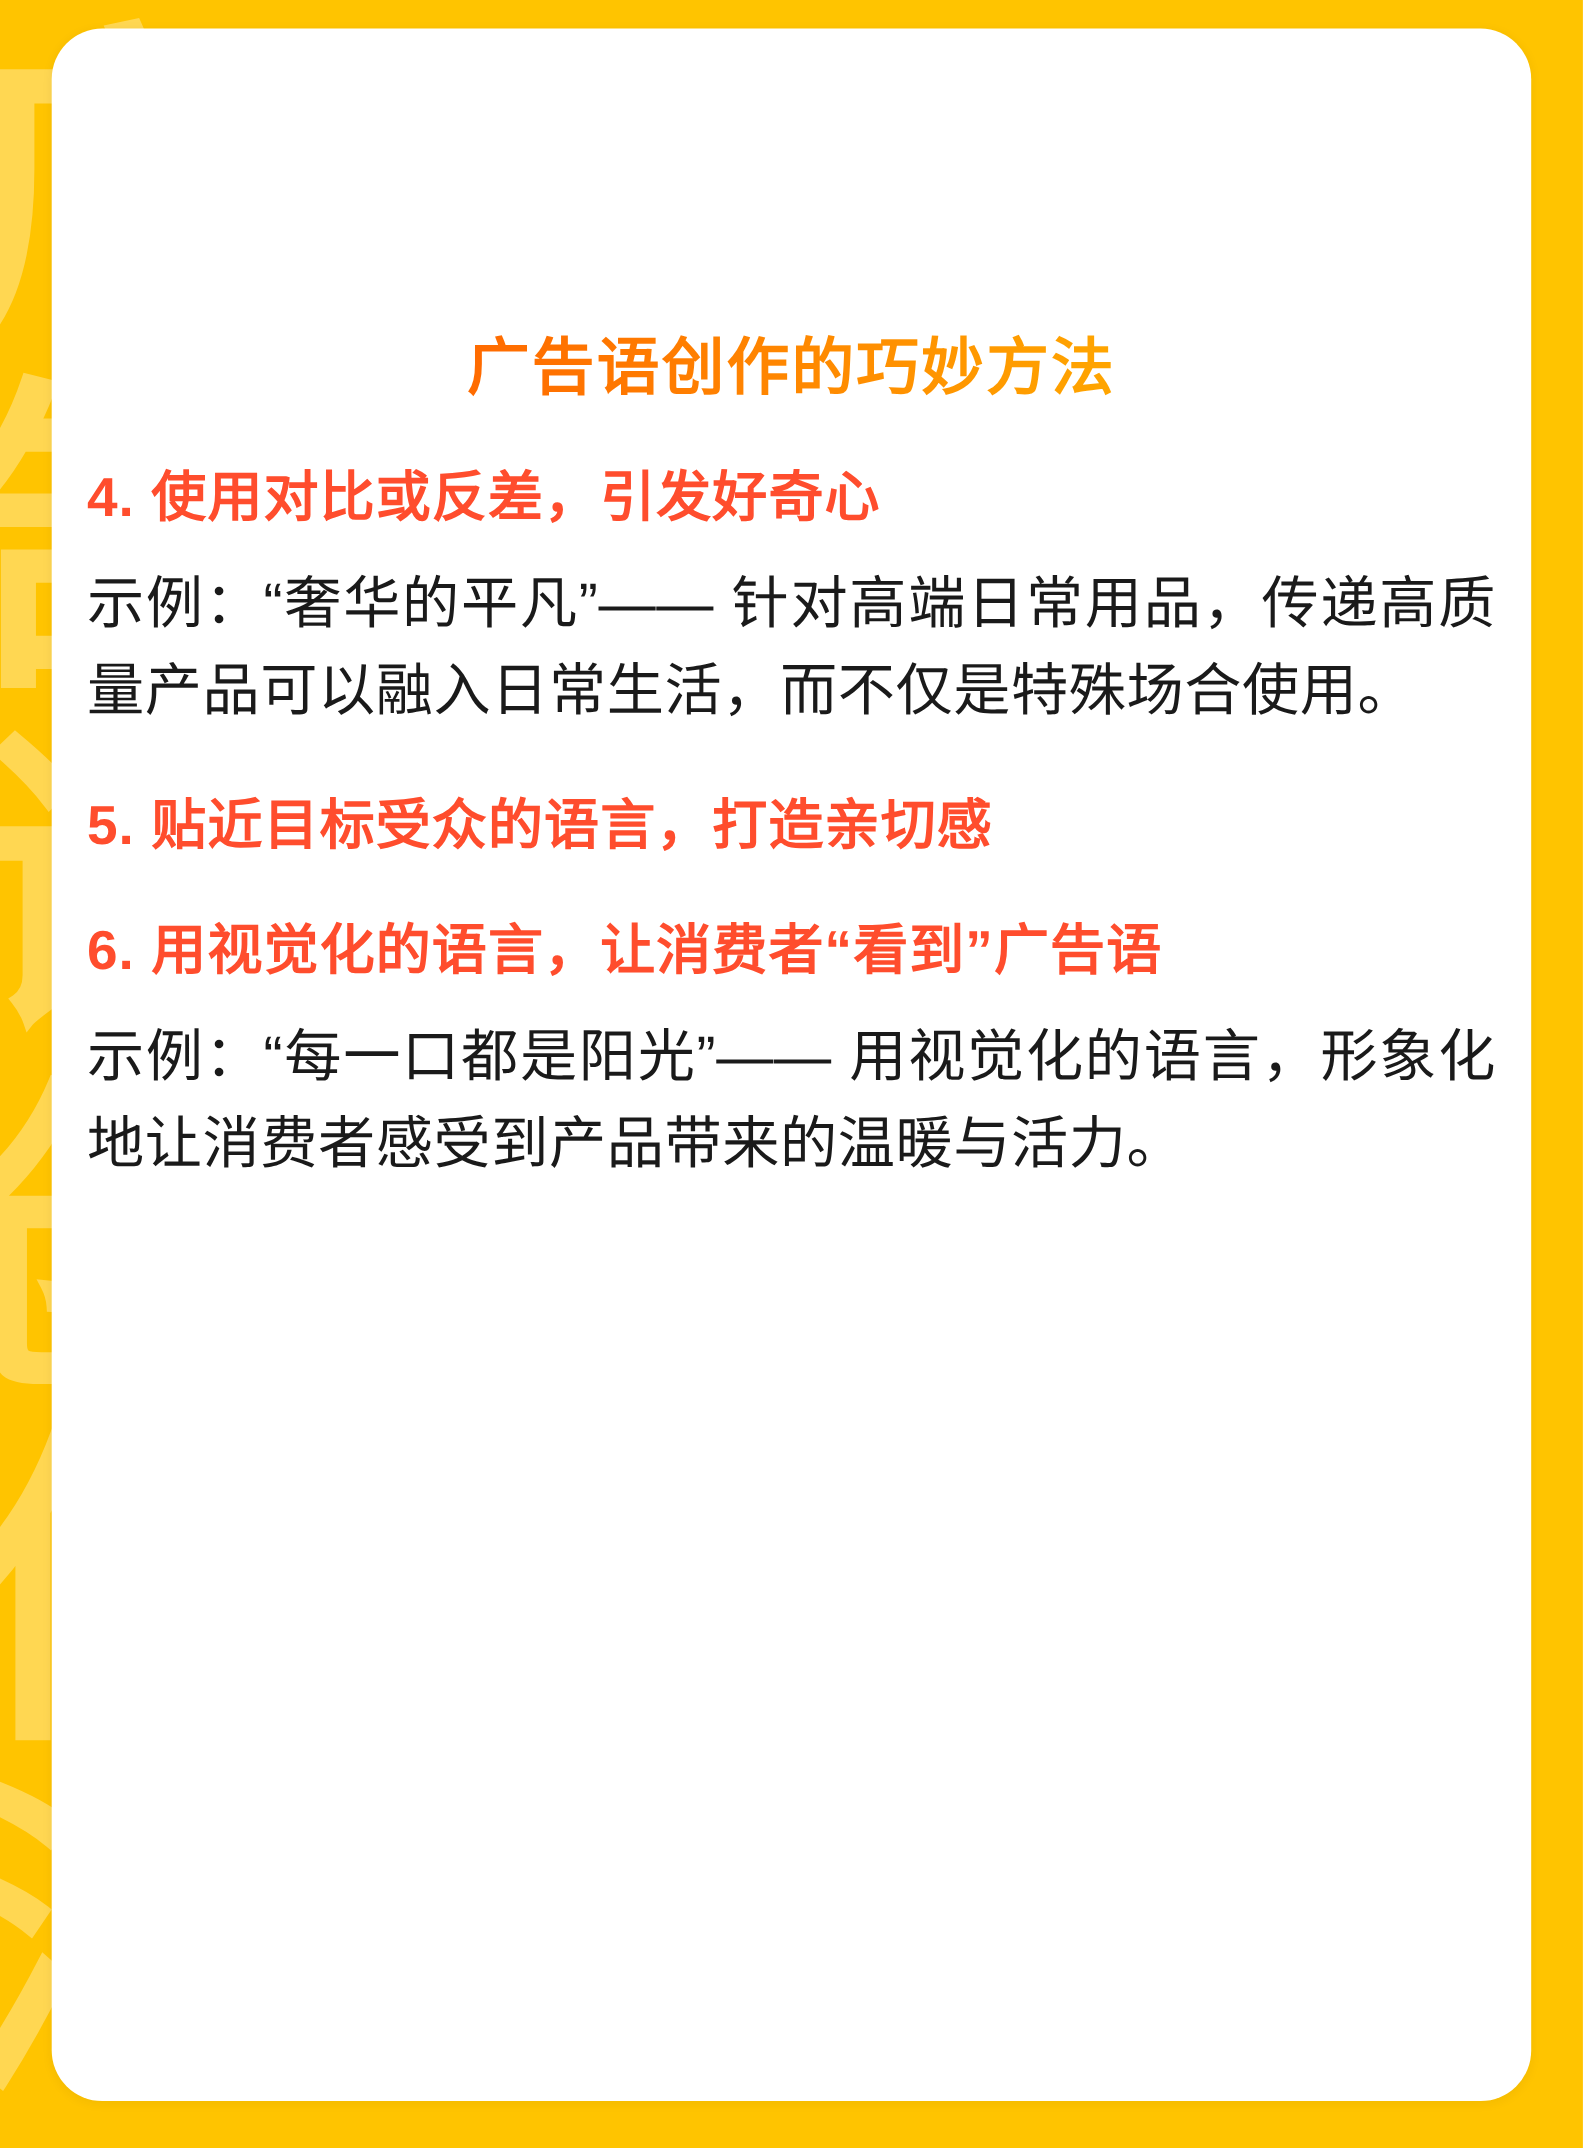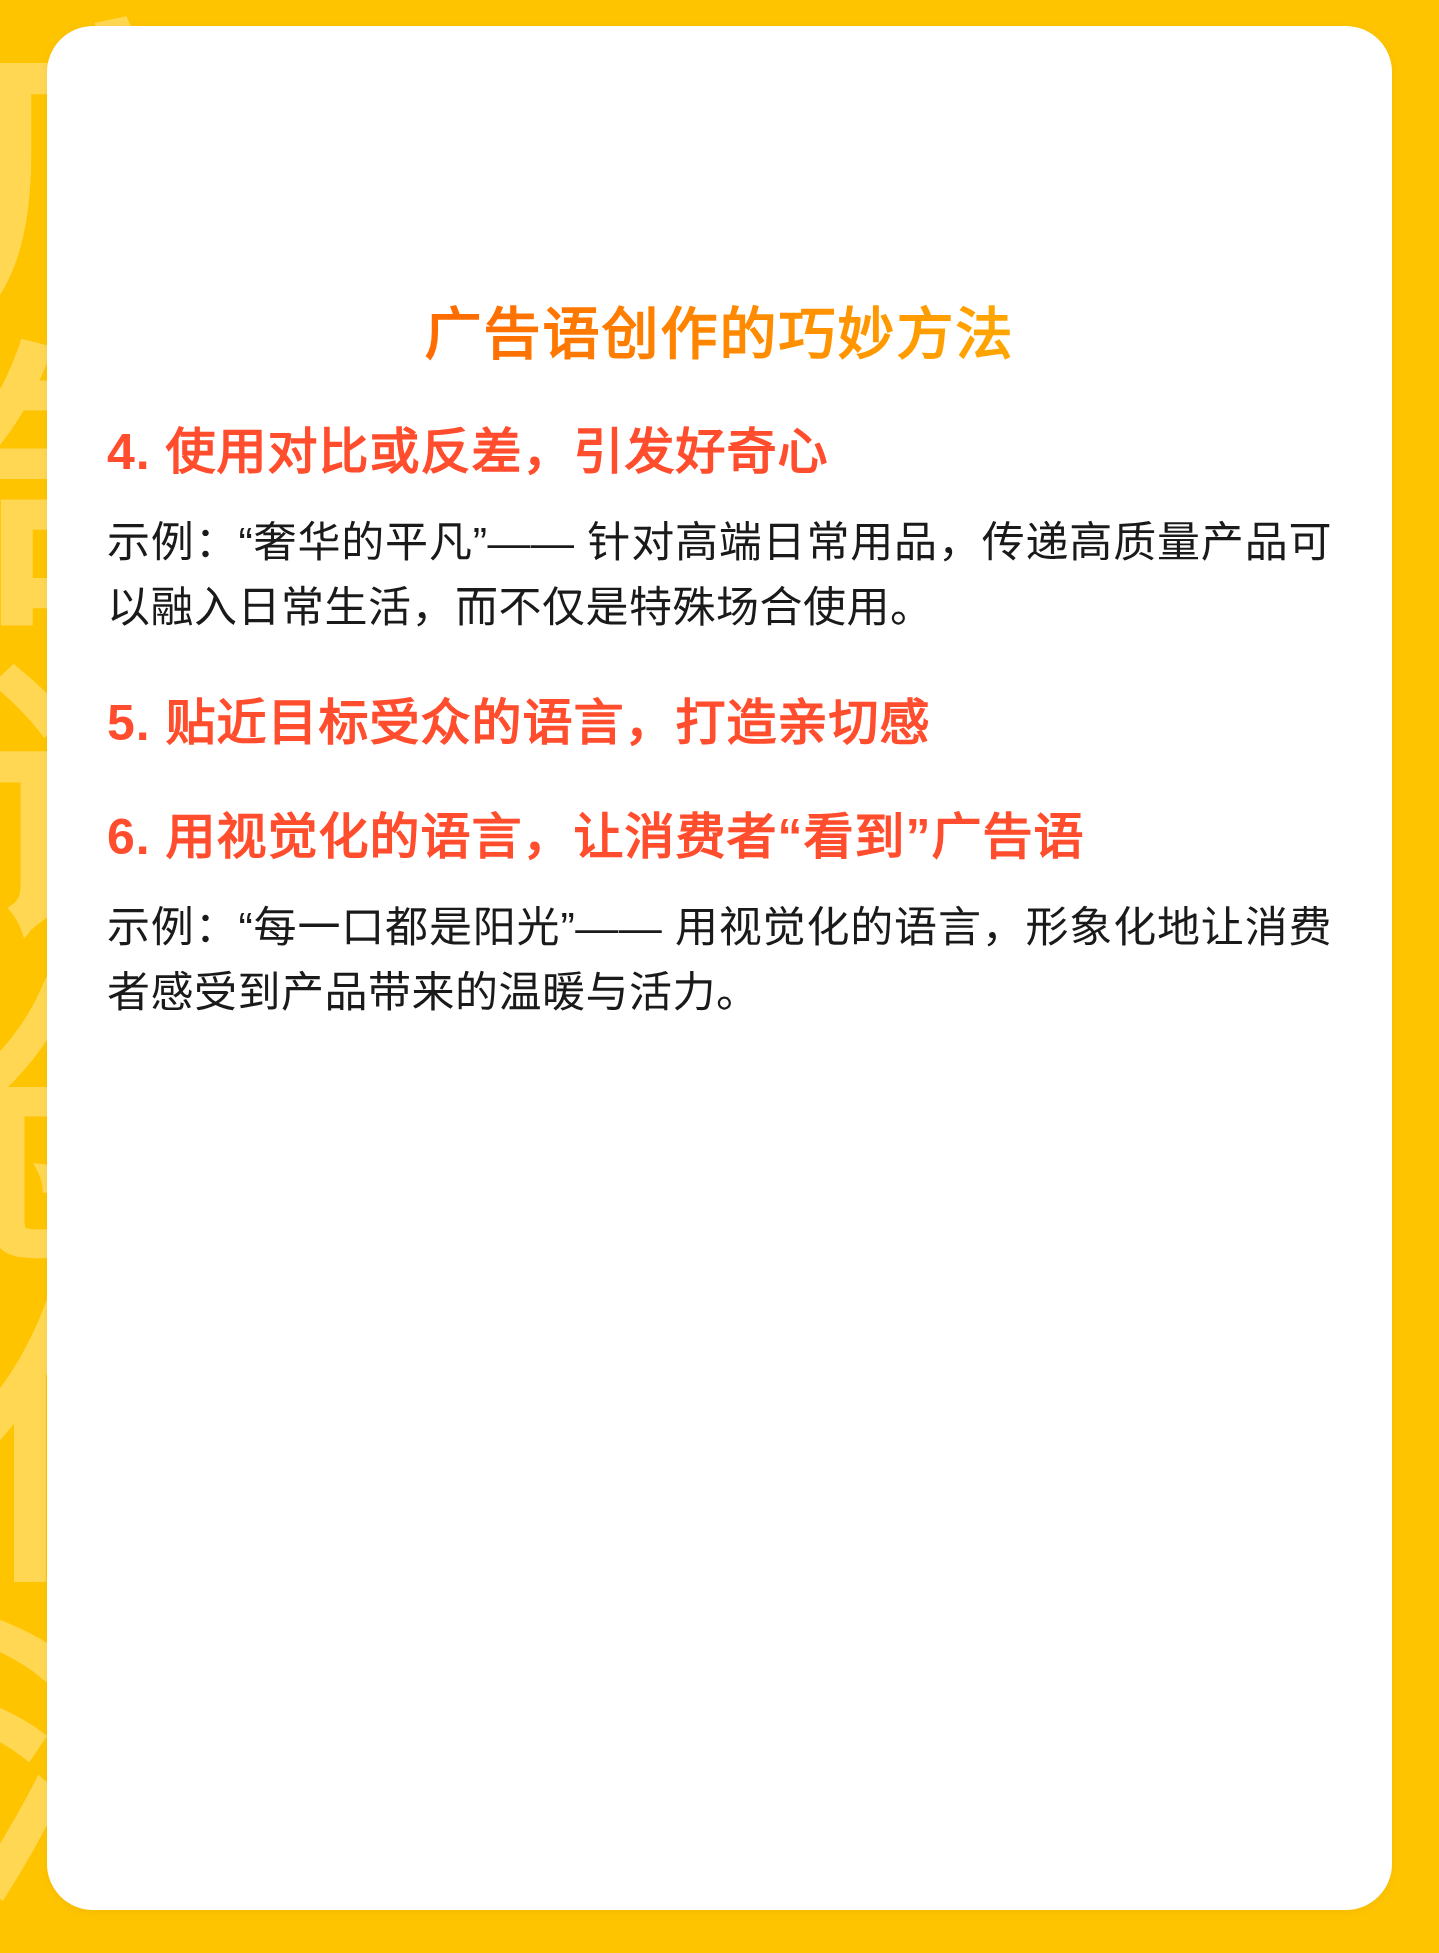--- a/index.html
+++ b/index.html
@@ -35,21 +35,21 @@
   .card {
     position: absolute;
     left: 47px;
     top: 26px;
     width: 1345px;
     height: 1884px;
     background: #FFFFFF;
     border-radius: 46px;
     box-shadow: 0 2px 10px rgba(0,0,0,0.05);
     box-sizing: border-box;
-    padding: 0 60px;
+    padding: 0 32px;
     overflow: hidden;
   }
 
   .title {
     text-align: center;
     margin-top: 262px;
     font-size: 57px;
     font-weight: 700;
     letter-spacing: 2px;
     background: linear-gradient(90deg, #FF8A00 0%, #FF6B00 28%, #FFA400 72%, #FFB300 100%);
@@ -68,21 +68,21 @@
     color: #FF4D2D;
     font-size: 50px;
     font-weight: 700;
     line-height: 1.28;
     letter-spacing: 1px;
   }
 
   .body-text {
     margin-top: 26px;
     color: #1A1A1A;
-    font-size: 43px;
+    font-size: 52px;
     line-height: 1.52;
     letter-spacing: 0.5px;
     text-align: justify;
   }
 </style>
 </head>
 <body>
 
 <div class="bg-ghost ghost-1">广</div>
 <div class="bg-ghost ghost-2">告</div>

